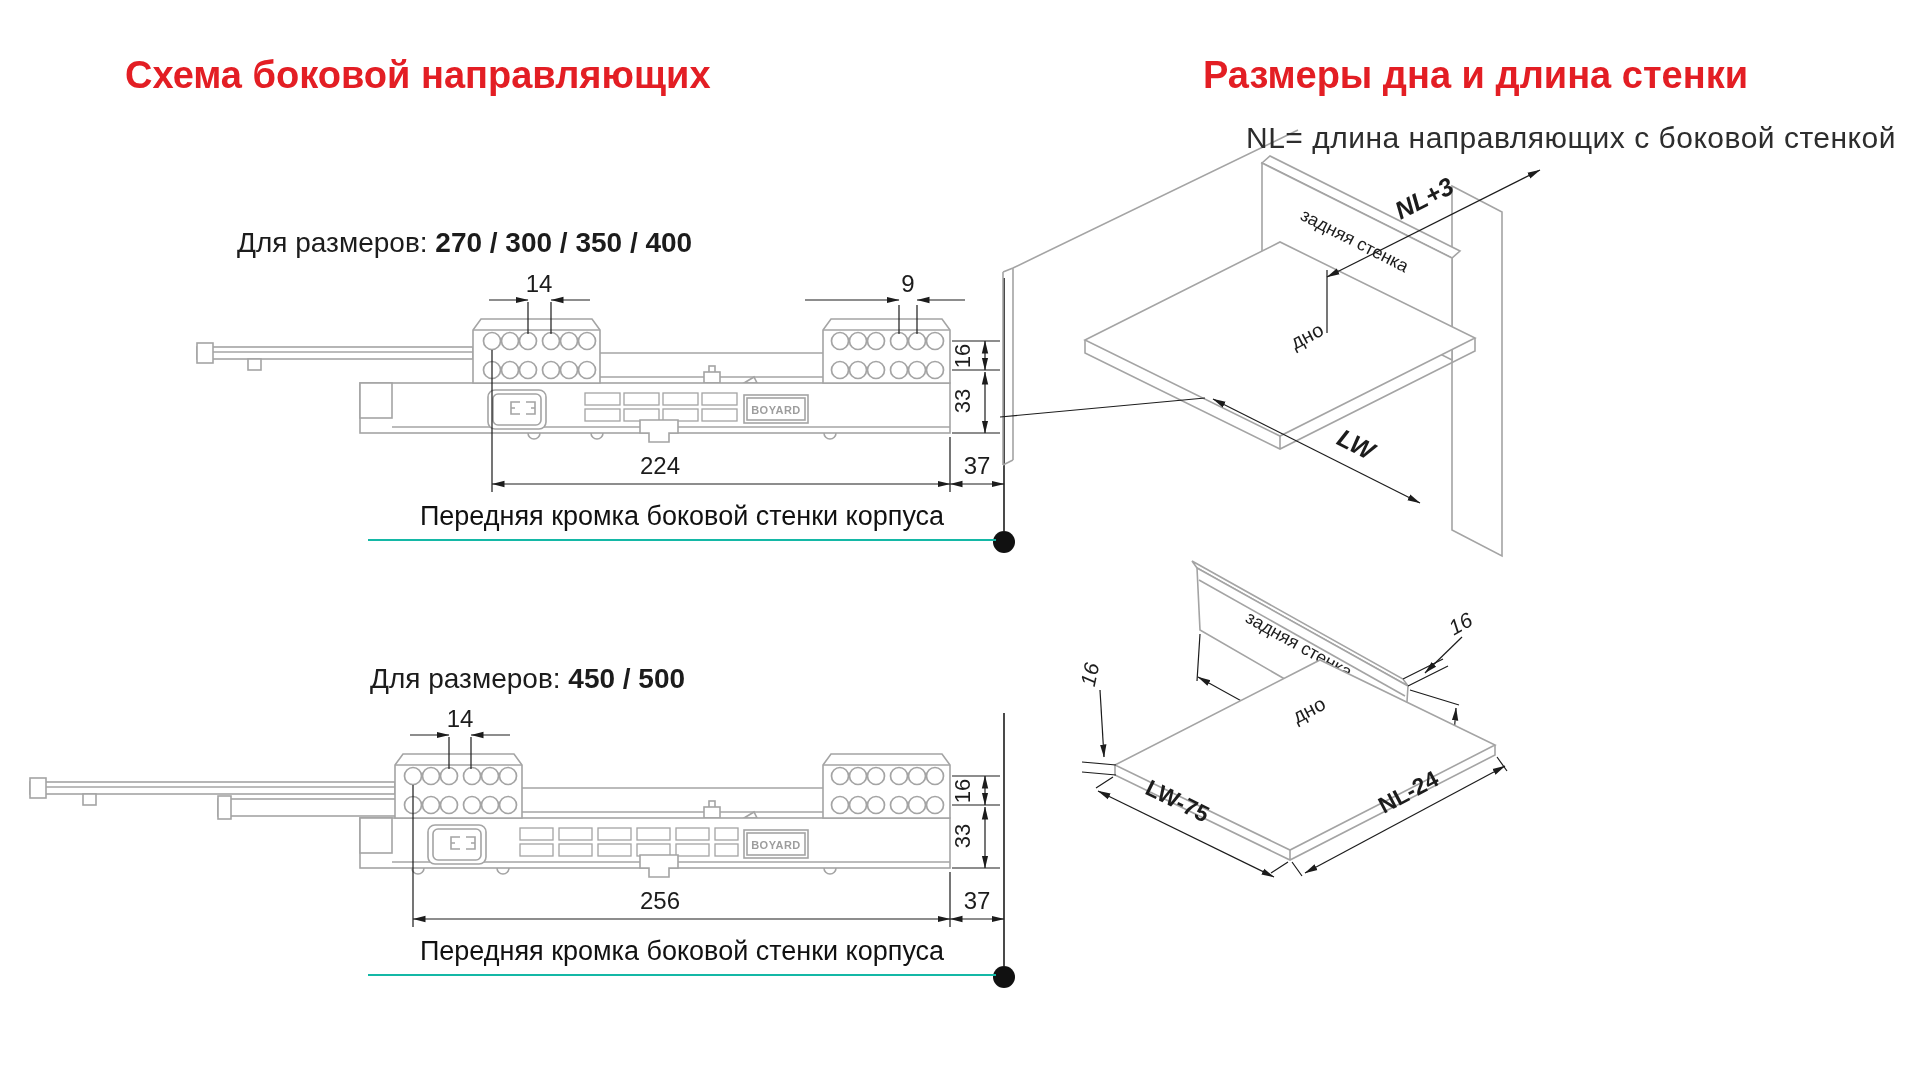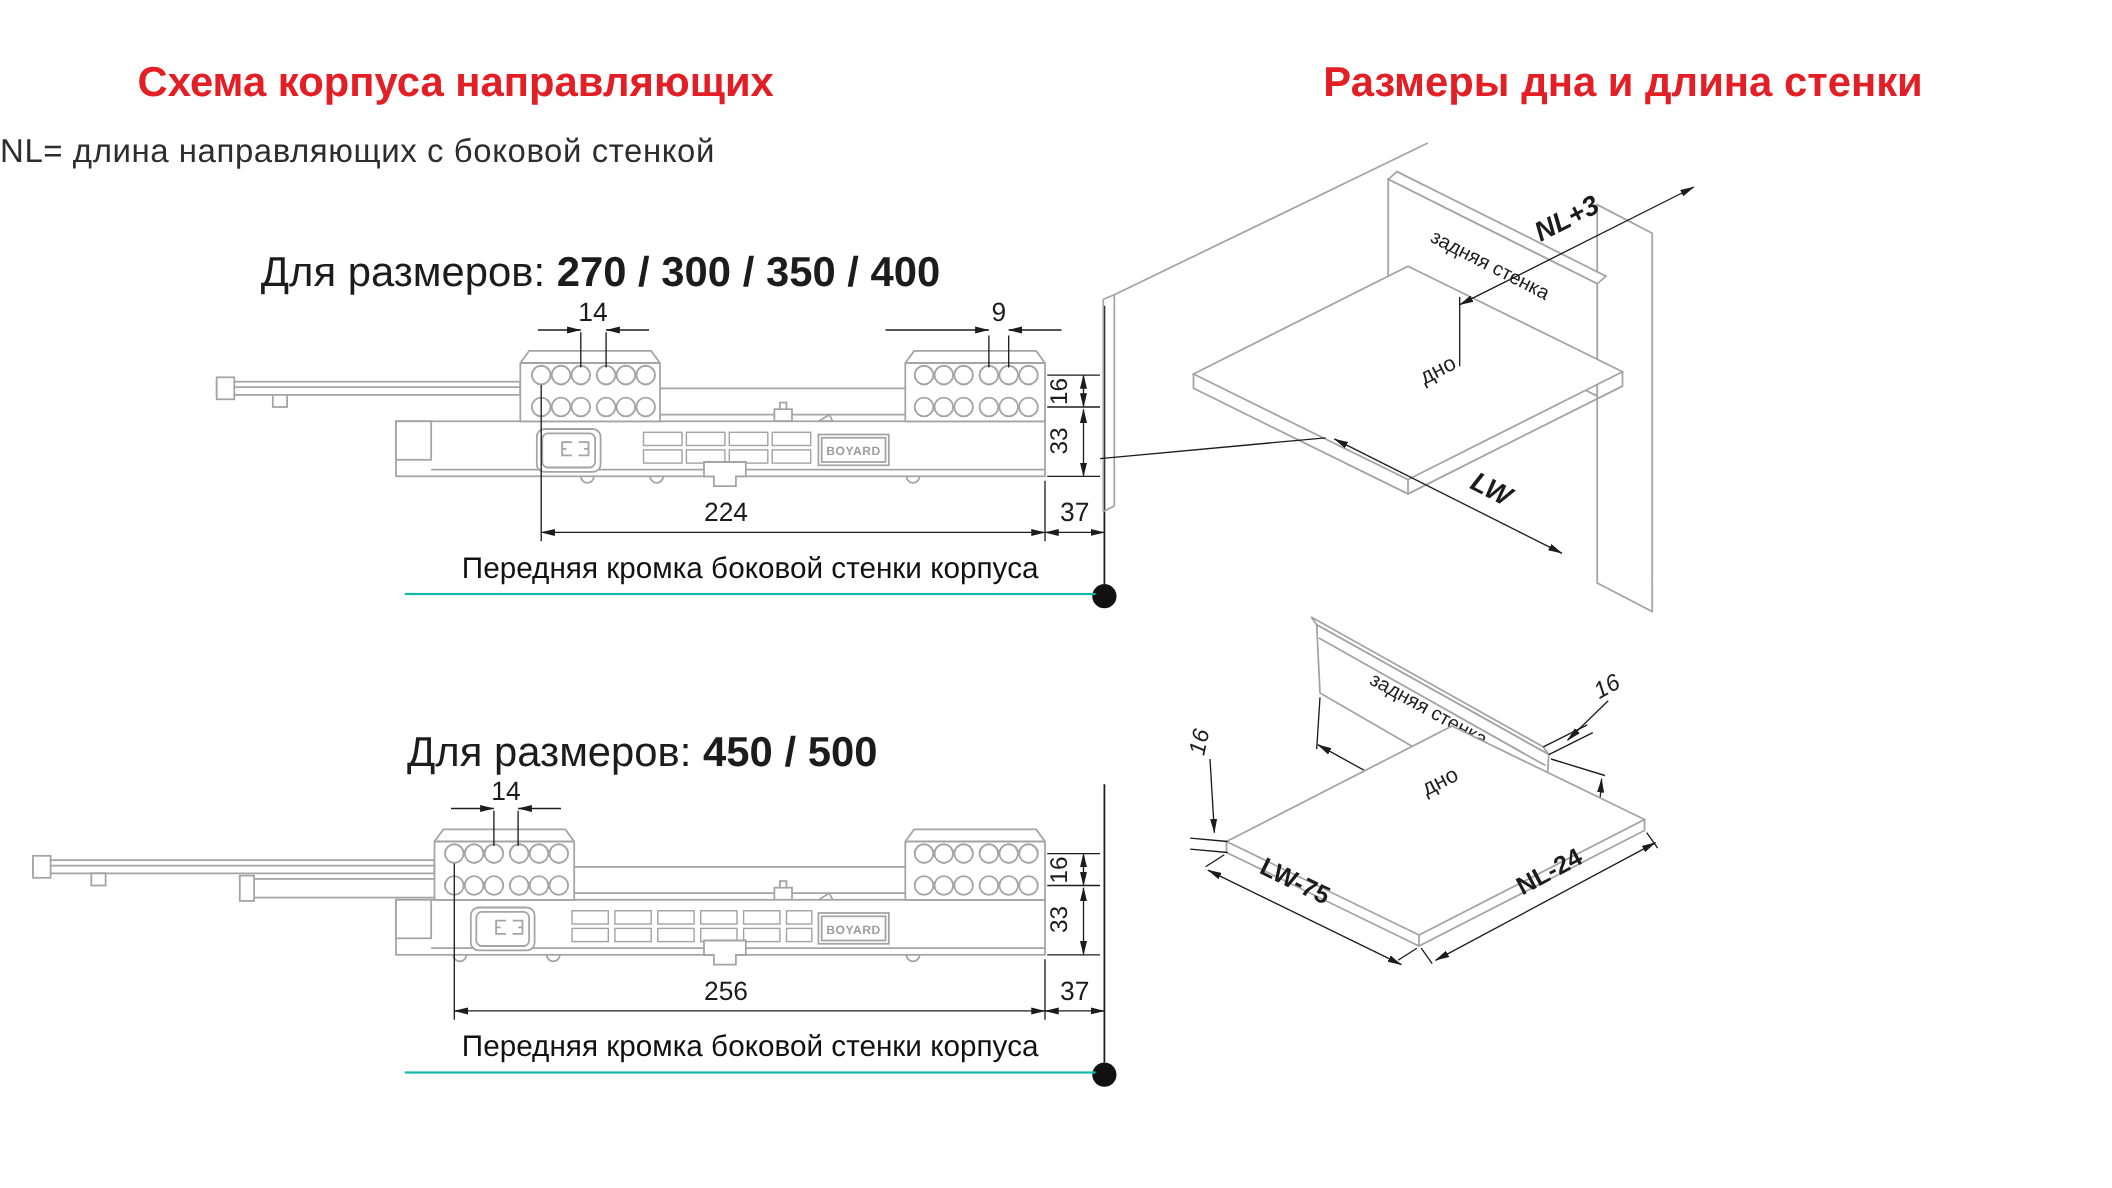--- a/index.html
+++ b/index.html
@@ -1,22 +1,22 @@
 <!DOCTYPE html>
 <html><head>
 <meta charset="utf-8">
 <style>
   html,body{margin:0;padding:0;background:#fff;}
   body{width:1920px;height:1080px;position:relative;overflow:hidden;
        font-family:"Liberation Sans",sans-serif;color:#1c1c1c;}
   svg{position:absolute;left:0;top:0;}
   .heading{position:absolute;font-size:38px;font-weight:bold;color:#e31e24;white-space:nowrap;}
-  .subtitle{position:absolute;left:0;top:121px;width:1896px;text-align:left;
+  .subtitle{position:absolute;left:0;top:121px;width:1896px;text-align:right;
             font-size:30px;color:#2d2d2d;letter-spacing:0.5px;}
-  .size-label{position:absolute;font-size:38px;color:#1c1c1c;white-space:nowrap;}
+  .size-label{position:absolute;font-size:28px;color:#1c1c1c;white-space:nowrap;}
   .size-label .b{font-weight:bold;}
   .note{position:absolute;font-size:27px;color:#111;text-align:center;
         border-bottom:2px solid #14b8a6;padding-bottom:7px;white-space:nowrap;}
   
   text{font-family:"Liberation Sans",sans-serif;fill:#1c1c1c;text-anchor:middle;}
   .t-dim{font-size:24px;}
   .t-dimv{font-size:22px;}
   .t-iso-b{font-size:25px;font-weight:bold;font-style:italic;}
   .t-iso-b2{font-size:23px;font-weight:bold;}
   .t-iso-i{font-size:21px;font-style:italic;}
@@ -250,21 +250,21 @@
     <path class="dl" d="M1113,777 L1096,788 M1288,862 L1271,873"></path>
     <line class="dl" x1="1098" y1="791" x2="1274" y2="877" marker-start="url(#as)" marker-end="url(#ae)"></line>
     <text class="t-iso-b2" x="1174" y="808" transform="rotate(26 1174 808)">LW-75</text>
 
     <path class="dl" d="M1292,862 L1302,876 M1497,757 L1507,771"></path>
     <line class="dl" x1="1305" y1="873" x2="1505" y2="766" marker-start="url(#as)" marker-end="url(#ae)"></line>
     <text class="t-iso-b2" x="1412" y="799" transform="rotate(-28 1412 799)">NL-24</text>
   </g>
 </svg>
 
-<div class="heading" style="left:125px;top:54px">Схема корпуса направляющих</div>
+<div class="heading" style="left:125px;top:54px">Схема боковой направляющих</div>
 <div class="heading" style="left:1203px;top:54px">Размеры дна и длина стенки</div>
 <div class="subtitle">NL= длина направляющих с боковой стенкой</div>
 
 <div class="size-label" style="left:237px;top:227px">
   <span>Для размеров:</span>
   <span class="b">270 / 300 / 350 / 400</span>
 </div>
 <div class="size-label" style="left:370px;top:663px">
   <span>Для размеров:</span>
   <span class="b">450 / 500</span>

